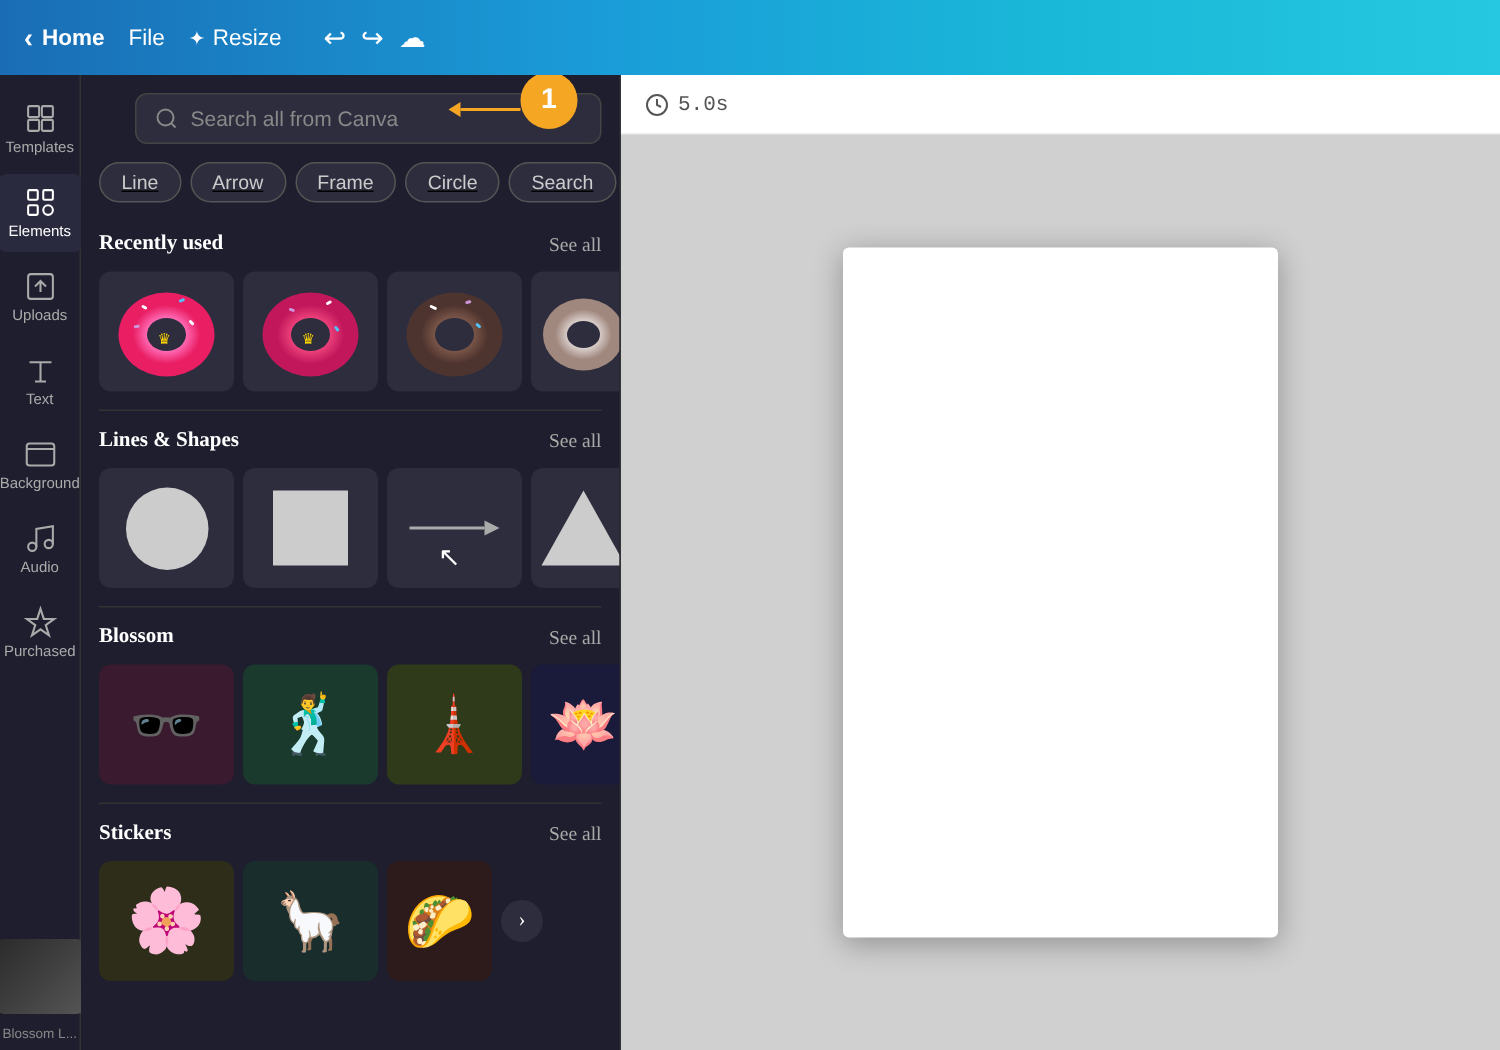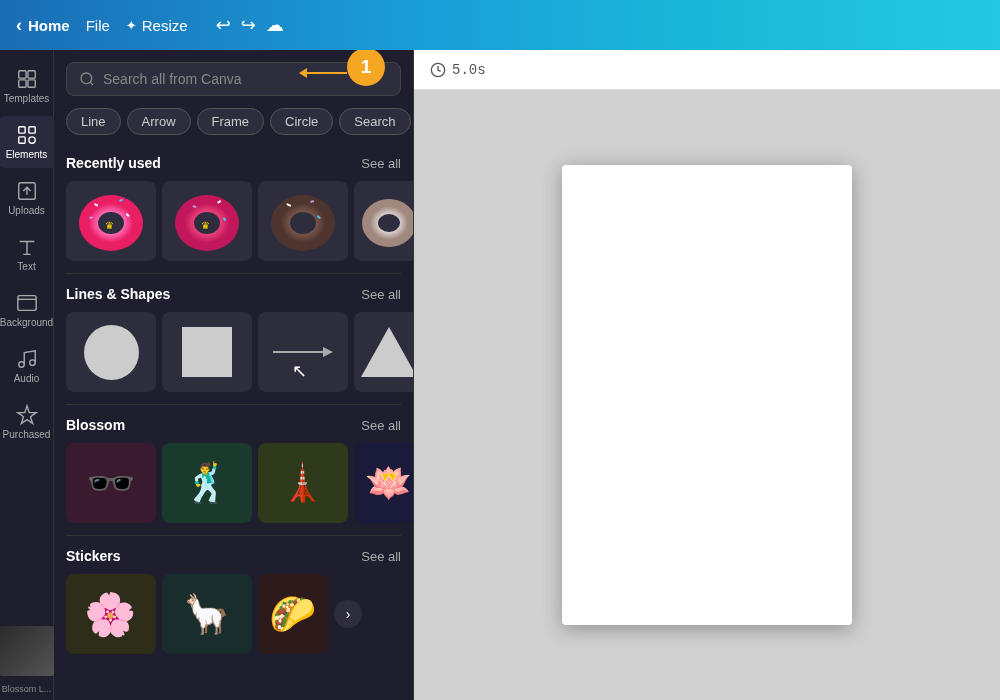--- a/index.html
+++ b/index.html
@@ -78,39 +78,41 @@
       position: relative;
     }
     .search-input-wrapper {
       display: flex;
       align-items: center;
       background: #2d2d3e;
       border-radius: 8px;
       padding: 8px 12px;
       gap: 8px;
       border: 1px solid #444;
+      margin-left: 24px;
     }
     .search-input {
       background: none;
       border: none;
       color: #ccc;
       font-size: 14px;
       flex: 1;
       outline: none;
     }
     .search-input::placeholder { color: #888; }
 
     
     .filter-tags {
       display: flex;
       align-items: center;
       gap: 6px;
       padding: 4px 12px 8px;
       overflow: hidden;
       position: relative;
+      text-decoration: underline;
     }
     .filter-tag {
       background: #2d2d3e;
       border: 1px solid #555;
       border-radius: 20px;
       padding: 5px 14px;
       color: #ccc;
       font-size: 13px;
       cursor: pointer;
       white-space: nowrap;
@@ -122,21 +124,21 @@
       flex: 1;
       overflow-y: auto;
       overflow-x: hidden;
       padding: 4px 0;
     }
     .panel-content::-webkit-scrollbar { width: 4px; }
     .panel-content::-webkit-scrollbar-track { background: #1e1e2e; }
     .panel-content::-webkit-scrollbar-thumb { background: #555; border-radius: 2px; }
 
     
-    .section { padding: 8px 12px; }
+    .section { padding: 8px 12px; font-family: Liberation Serif, serif; }
     .section-header {
       display: flex;
       justify-content: space-between;
       align-items: center;
       margin-bottom: 10px;
     }
     .section-title { color: white; font-size: 14px; font-weight: 700; }
     .see-all { color: #aaa; font-size: 13px; cursor: pointer; }
 
     

